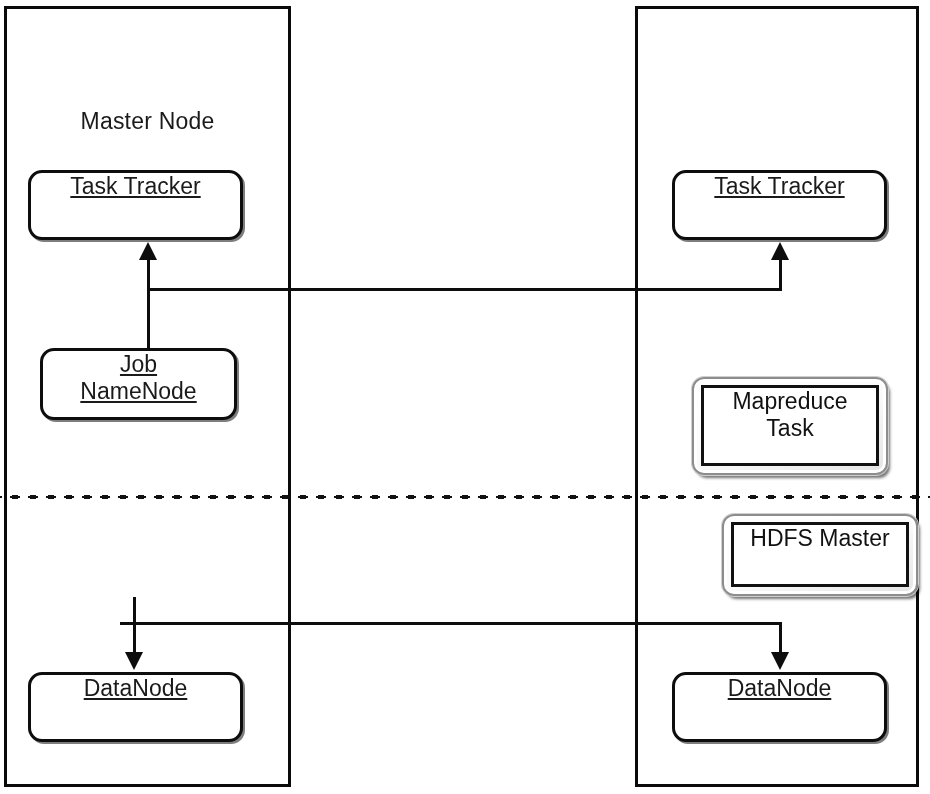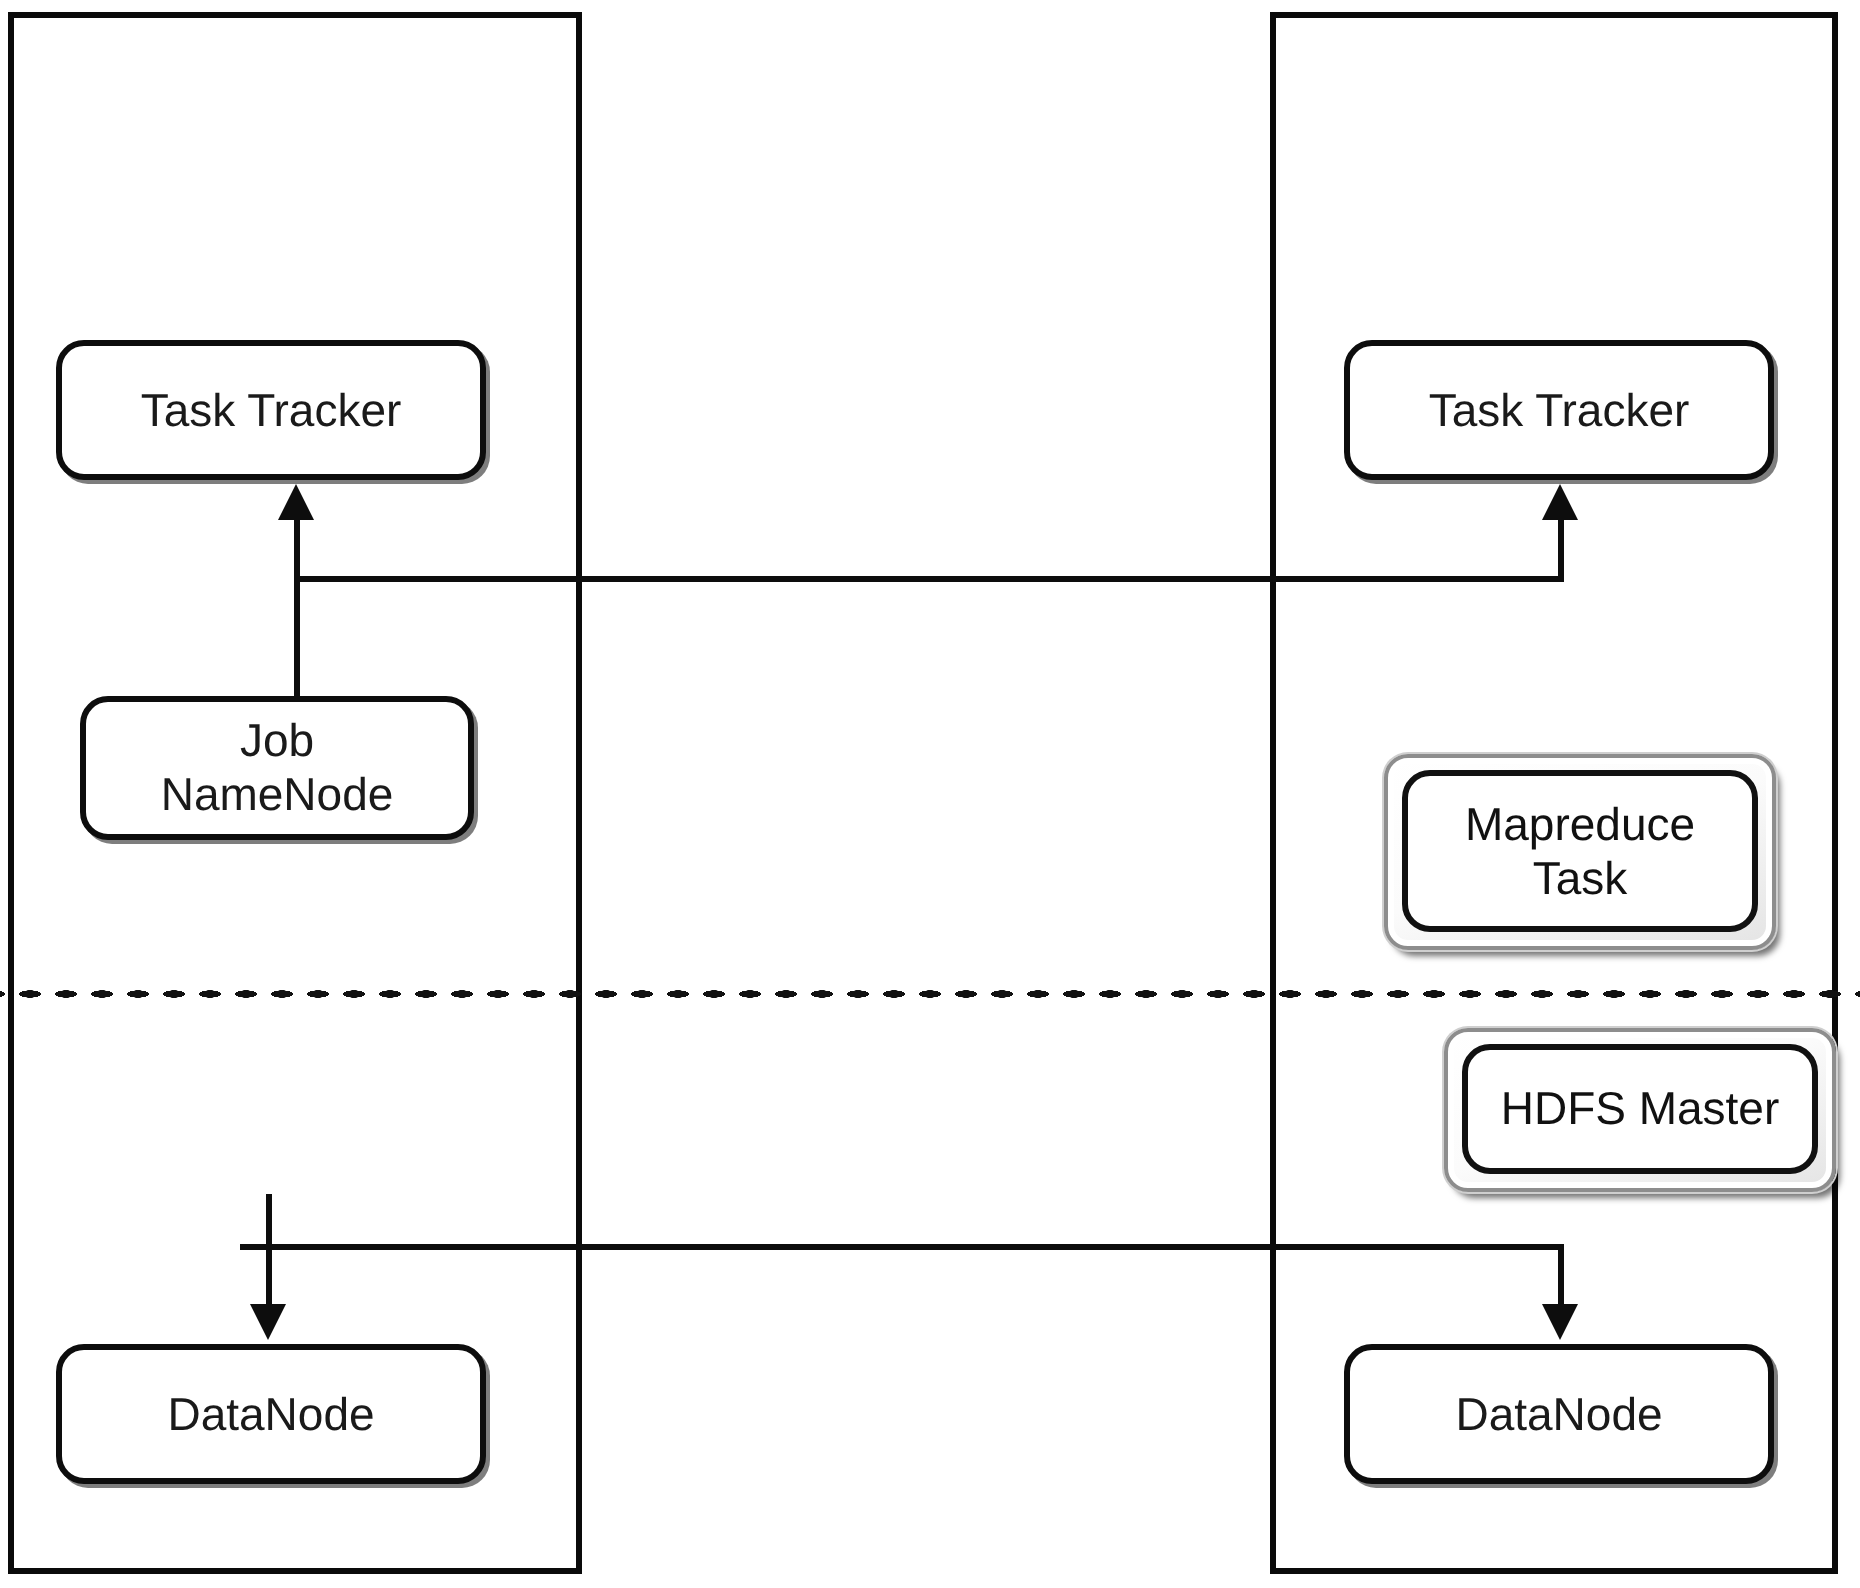--- a/index.html
+++ b/index.html
@@ -39,27 +39,27 @@
   #title-worker { left: 635px; top: 124px; width: 284px; }
 
   
   .node-box {
     position: absolute;
     border: 3px solid #0d0d0d;
     border-radius: 14px;
     background: #ffffff;
     box-sizing: border-box;
     display: flex;
-    align-items: center;
     justify-content: center;
     text-align: center;
     font-size: 23px;
     color: #1a1a1a;
     line-height: 1.16;
     box-shadow: 2px 2px 0 rgba(20,20,20,0.55);
+    text-decoration: underline;
   }
 
   #box-master-tasktracker { left: 28px;  top: 170px; width: 215px; height: 70px; }
   #box-jobtracker         { left: 40px;  top: 348px; width: 197px; height: 72px; }
   #box-namenode           { left: 28px;  top: 527px; width: 215px; height: 70px; }
   #box-master-datanode    { left: 28px;  top: 672px; width: 215px; height: 70px; }
   #box-worker-tasktracker { left: 672px; top: 170px; width: 215px; height: 70px; }
   #box-worker-datanode    { left: 672px; top: 672px; width: 215px; height: 70px; }
 
   
@@ -74,24 +74,23 @@
       3px 4px 3px -1px rgba(0,0,0,0.55),
       inset 0 0 0 3px #ffffff;
     display: flex;
     align-items: center;
     justify-content: center;
   }
   .layer-inner {
     position: absolute;
     left: 7px; top: 6px; right: 7px; bottom: 7px;
     border: 3px solid #111111;
-    border-radius: 14px;
+    border-radius: 0;
     background: #ffffff;
     display: flex;
-    align-items: center;
     justify-content: center;
     text-align: center;
     font-size: 23px;
     color: #111111;
     line-height: 1.16;
     box-sizing: border-box;
   }
   #box-mapreduce-layer { left: 692px; top: 377px; width: 196px; height: 98px; }
   #box-hdfs-layer      { left: 722px; top: 514px; width: 196px; height: 82px; }
 
@@ -152,20 +151,21 @@
   #conn-hdfs-h    { left: 120px; top: 622px; width: 661px; }
   #conn-hdfs-v    { left: 779px; top: 622px; height: 32px; }
   #conn-hdfs-ah   { left: 771px; top: 652px; }
 </style>
 </head>
 <body>
 
 <div id="canvas">
 
   <div class="panel" id="panel-master"></div>
+  <div class="panel-title" id="title-master">Master Node</div>
 
   <div class="panel" id="panel-worker"></div>
 
   <div class="node-box" id="box-master-tasktracker">
     <span>Task Tracker</span>
   </div>
 
   <div class="node-box" id="box-jobtracker">
     <span>
       <span>Job</span><br>

